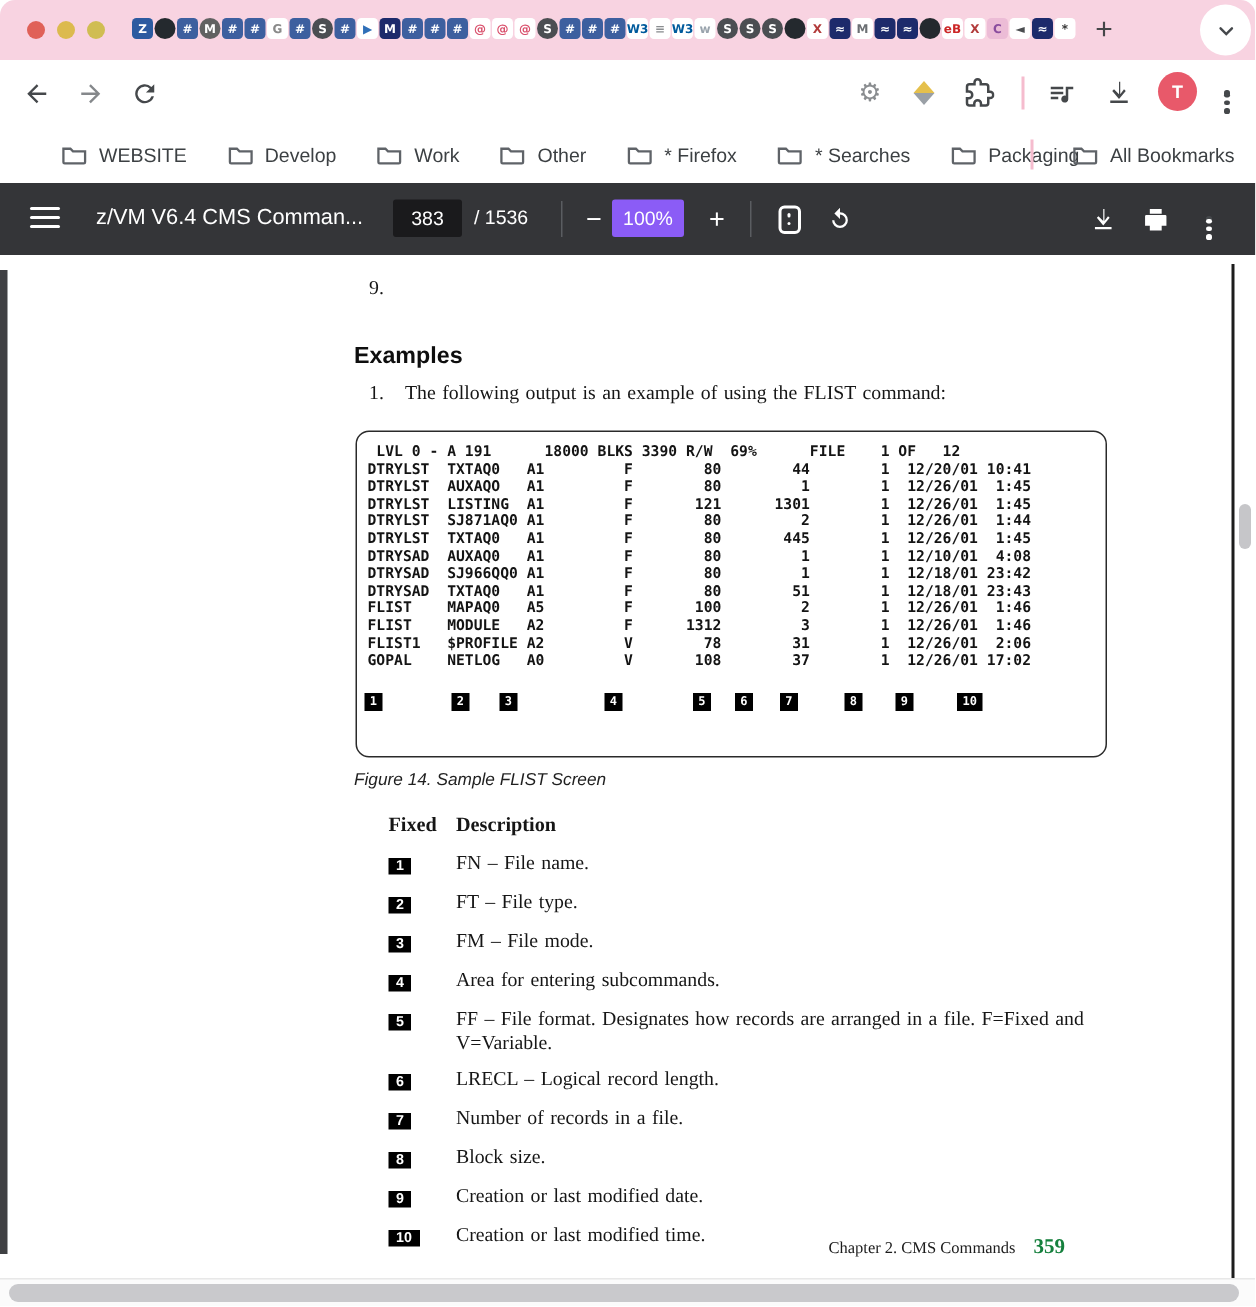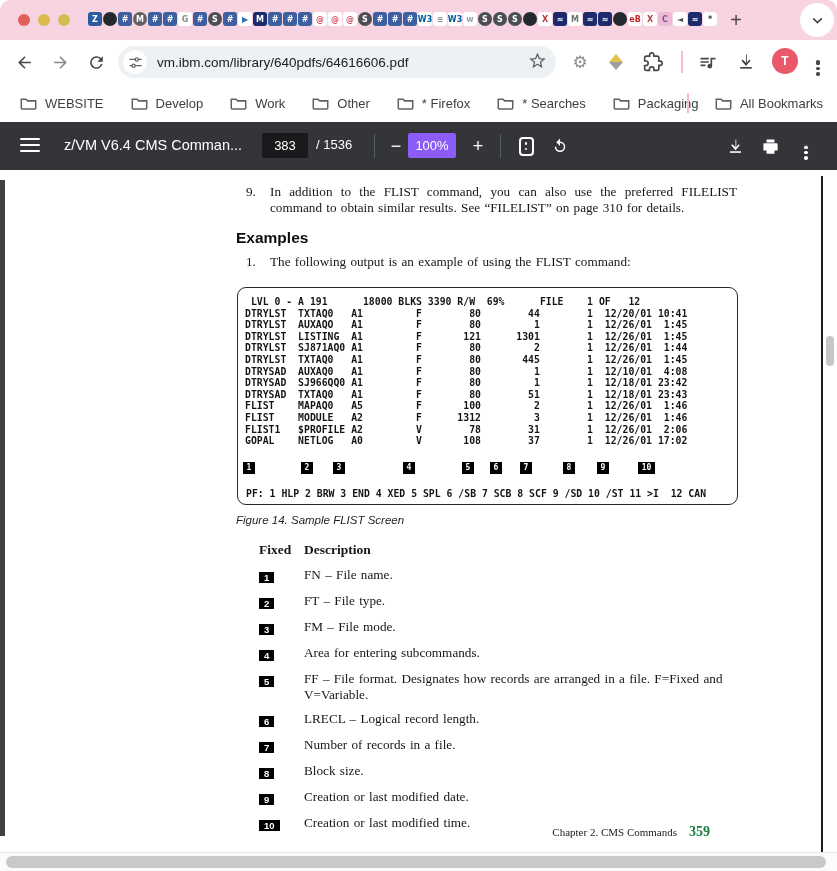--- a/index.html
+++ b/index.html
@@ -31,21 +31,21 @@
   .siteinfo { width:24px; height:24px; background:#fff; border-radius:50%; margin-left:5px;
               display:flex; align-items:center; justify-content:center; color:#5f6368; }
   .urltext { margin-left:10px; font-size:13.5px; color:#202124; flex:1; white-space:nowrap; overflow:hidden; }
   .star { margin-right:10px; color:#5f6368; }
   .avatar { position:absolute; left:772px; top:8px; width:26px; height:26px; border-radius:50%;
             color:#fff; font-size:12px; font-weight:bold; display:flex; align-items:center; justify-content:center; }
   .vdiv-pink { position:absolute; left:681px; top:11px; width:2px; height:22px; background:#f5bcce; }
   .kebab span { display:block; width:3.5px; height:3.5px; border-radius:50%; background:#45484b; margin:1.6px auto; }
 
   
-  .bmbar { position:relative; height:38px; background:#fff; display:flex; align-items:center; padding-left:20px; }
+  .bmbar { position:relative; height:38px; background:#fff; display:flex; align-items:center; padding-left:20px;margin-left:21px; }
   .bmitem { display:flex; align-items:center; gap:8px; margin-right:27px; font-size:13px; color:#3c4043; }
   .bmall { position:absolute; right:14px; display:flex; align-items:center; gap:8px; font-size:13px; color:#3c4043; }
   .bmdiv { position:absolute; right:148px; width:2px; height:20px; background:#f5bcce; }
 
   
   .pdfbar { position:relative; height:48px; background:#343538; color:#fff; }
   .hamb { position:absolute; left:20px; top:16px; width:20px; }
   .hamb div { height:2px; background:#fff; margin-bottom:4px; border-radius:1px; }
   .pdftitle { position:absolute; left:64px; top:15px; font-size:14.5px; font-weight:500; color:#fff; }
   .pagebox { position:absolute; left:262px; top:11px; width:46px; height:25px; background:#1a1a1c;
@@ -176,38 +176,20 @@
       <svg width="19" height="19" viewBox="0 0 24 24" fill="#85888b">
           <path d="M4 13h12.2l-5.6 5.6L12 20l8-8-8-8-1.4 1.4L16.2 11H4z"></path>
         </svg>
     </div>
     <div class="ticon" style="left:84px">
       <svg width="19" height="19" viewBox="0 0 24 24" fill="#45484b">
           <path d="M17.65 6.35A8 8 0 1 0 19.73 14h-2.08a6 6 0 1 1-1.41-6.24L13 11h7V4z"></path>
         </svg>
     </div>
 
-    <div class="urlbar">
-      <span class="siteinfo">
-        <svg width="15" height="15" viewBox="0 0 24 24" fill="none" stroke="#5f6368" stroke-width="2" stroke-linecap="round">
-            <line x1="3" y1="7" x2="11" y2="7"></line>
-            <line x1="17" y1="7" x2="21" y2="7"></line>
-            <circle cx="14" cy="7" r="2.6"></circle>
-            <line x1="3" y1="17" x2="6" y2="17"></line>
-            <line x1="12" y1="17" x2="21" y2="17"></line>
-            <circle cx="9" cy="17" r="2.6"></circle>
-          </svg>
-      </span>
-      <span class="urltext">vm.ibm.com/library/640pdfs/64616606.pdf</span>
-      <span class="star">
-        <svg width="17" height="17" viewBox="0 0 24 24" fill="none" stroke="#5f6368" stroke-width="1.8">
-            <path d="M12 17.3 6.2 21l1.6-6.6L2.5 9.9l6.8-.6L12 3l2.7 6.3 6.8.6-5.3 4.5L17.8 21z"></path>
-          </svg>
-      </span>
-    </div>
 
     <div class="ticon" style="left:568px">
       <span style="font-family:'DejaVu Sans',sans-serif;font-size:17px;color:#8a8d90">⚙</span>
     </div>
     <div class="ticon" style="left:604px">
       <span style="display:flex;flex-direction:column;align-items:center">
         <i style="width:0;height:0;border-left:7px solid transparent;border-right:7px solid transparent;border-bottom:8px solid #e5c04c"></i>
         <i style="width:0;height:0;border-left:7px solid transparent;border-right:7px solid transparent;border-top:8px solid #9aa0a6"></i>
       </span>
     </div>
@@ -342,21 +324,20 @@
           <span style="background:#fff"></span>
         </span>
     </div>
   </div>
 
   <div class="content">
     <div class="scan-left"></div>
     <div class="scan-right"></div>
 
     <span class="serif listnum p9num" style="position:absolute">9.</span>
-    <div class="serif p9text">In addition to the FLIST command, you can also use the preferred FILELIST command to obtain similar results. See “FILELIST” on page 310 for details.</div>
 
     <div class="examples">Examples</div>
 
     <span class="serif listnum p1num" style="position:absolute">1.</span>
     <div class="serif p1text">The following output is an example of using the FLIST command:</div>
 
     <div class="terminal">
       <pre class="screen"> LVL 0 - A 191      18000 BLKS 3390 R/W  69%      FILE    1 OF   12
 DTRYLST  TXTAQ0   A1         F        80        44        1  12/20/01 10:41
 DTRYLST  AUXAQO   A1         F        80         1        1  12/26/01  1:45
@@ -375,21 +356,20 @@
           <span class="cbox" style="left: 63px;">2</span>
           <span class="cbox" style="left: 95px;">3</span>
           <span class="cbox" style="left: 165px;">4</span>
           <span class="cbox" style="left: 224px;">5</span>
           <span class="cbox" style="left: 252px;">6</span>
           <span class="cbox" style="left: 282px;">7</span>
           <span class="cbox" style="left: 325px;">8</span>
           <span class="cbox" style="left: 359px;">9</span>
           <span class="cbox" style="left: 400px; width: 17px;">10</span>
         </div>
-      <pre class="pfline">PF: 1 HLP 2 BRW 3 END 4 XED 5 SPL 6 /SB 7 SCB 8 SCF 9 /SD 10 /ST 11 &gt;I  12 CAN</pre>
     </div>
 
     <div class="figcap">Figure 14. Sample FLIST Screen</div>
 
     <div class="areatable">
       <div class="athead">
         <span>Fixed</span>
         <span>Description</span>
       </div>
       <div id="area-rows">

